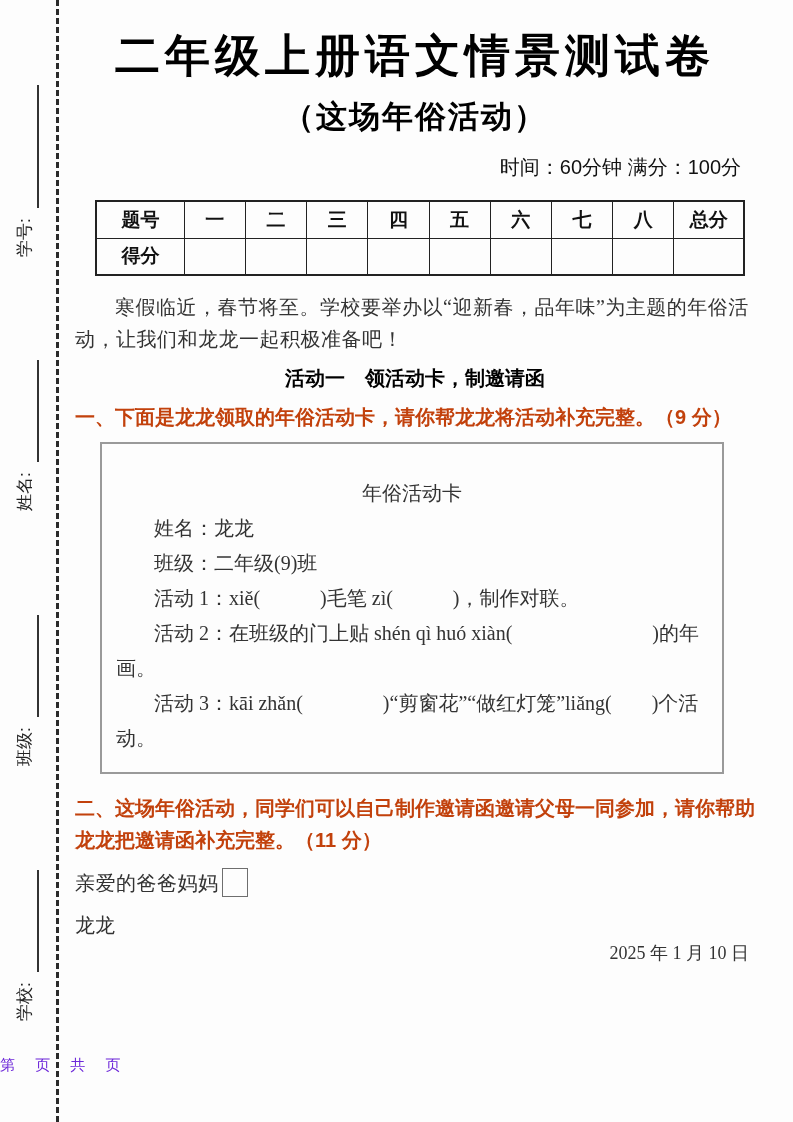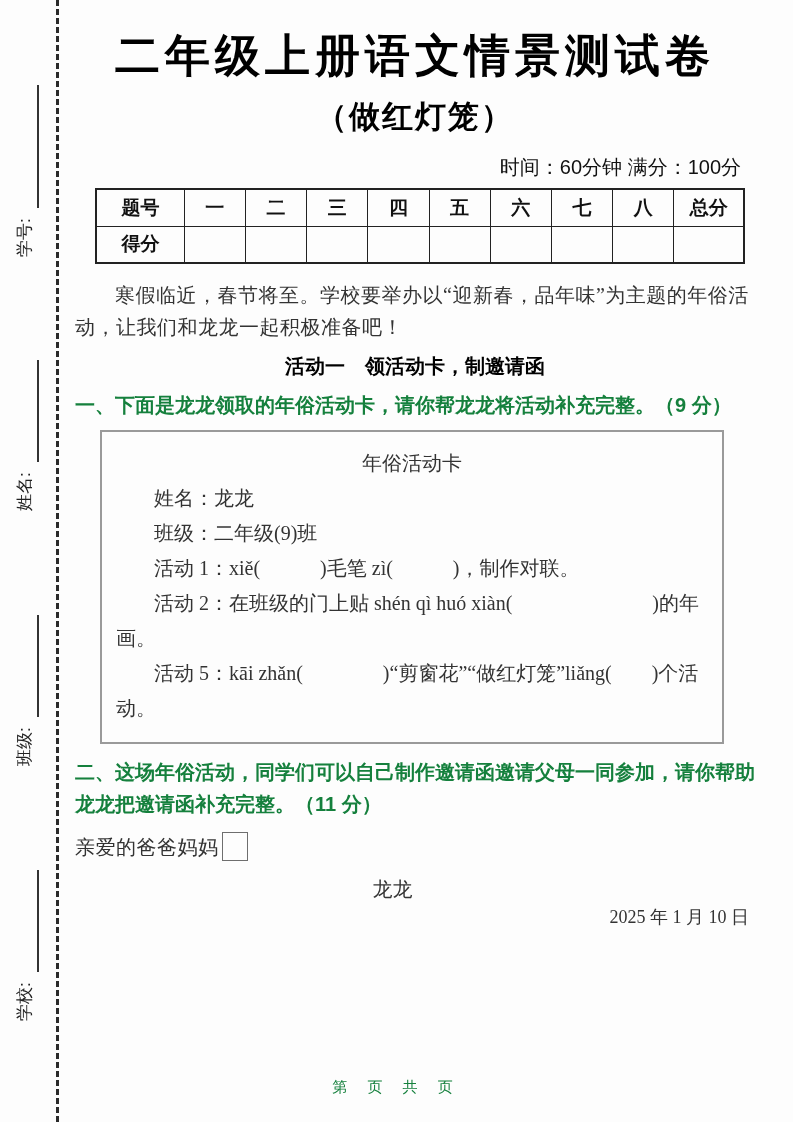--- a/index.html
+++ b/index.html
@@ -44,21 +44,21 @@
   .subtitle {
     margin-top:10px; text-align:center;
     font-size:31px; font-weight:bold; letter-spacing:2px; color:#000;
   }
   .meta {
     margin-top:16px; text-align:right; padding-right:14px;
     font-size:20px; color:#111;
   }
 
   table.score {
-    margin-top:7px; margin-left:20px;
+    margin-top:19px; margin-left:20px;
     border-collapse:collapse; table-layout:fixed;
     width:650px;
     border:2px solid #222;
   }
   table.score td {
     border:1px solid #222; height:37px;
     text-align:center; vertical-align:middle;
     font-size:19px; font-weight:bold; color:#111;
   }
   td.c-label { width:88px; }
@@ -70,71 +70,71 @@
   .intro {
     margin-top:15px; font-size:20px; line-height:32px;
     text-indent:2em; letter-spacing:0.5px;
   }
   .sec-heading {
     margin-top:10px; text-align:center;
     font-size:20px; font-weight:bold; color:#000;
   }
   .question {
     margin-top:9px; font-size:20px; font-weight:bold;
-    line-height:32px; color:#15803d;
+    line-height:32px; color:#c2410c;
   }
 
   .card {
     margin-top:9px; margin-left:25px; width:624px;
     border:2px solid #9a9a9a;
-    padding:14px 14px 16px 14px;
+    padding:32px 14px 16px 14px;
     font-size:20px; line-height:35px;
   }
   .card-title { text-align:center; }
   .card p { text-indent:38px; }
 
   .inv-title {
     margin-top:8px; text-align:center;
     font-size:20px; font-weight:bold;
   }
   .inv-par { font-size:20px; line-height:42px; letter-spacing:0.5px; }
   .inv-salutation { margin-top:6px; }
   .inv-body { text-indent:2em; }
   .ans-box {
     display:inline-block; width:26px; height:29px;
     border:1px solid #6e6e6e; background:#fdfdfd;
     vertical-align:-7px; margin:0 3px;
   }
-  .signature { margin-top:8px; text-align:center; padding-right:45px; font-size:20px; }
+  .signature { margin-top:8px; text-align:left; padding-right:45px; font-size:20px; }
   .date      { margin-top:2px; text-align:right; padding-right:6px;  font-size:18px; }
 
   .footer {
-    position:absolute; left:0; top:1078px; width:793px;
-    text-align:center; font-size:15px; letter-spacing:8px; color:#15803d;
+    position:absolute; left:0; top:1056px; width:793px;
+    font-size:15px; letter-spacing:8px; color:#6d28d9;
   }
 </style>
 </head>
 <body>
 
 <div class="cut-line"></div>
 
 <div class="side-line" id="line-num"></div>
 <div class="side-line" id="line-name"></div>
 <div class="side-line" id="line-class"></div>
 <div class="side-line" id="line-school"></div>
 
 <div class="side-label" id="label-num">学号:</div>
 <div class="side-label" id="label-name">姓名:</div>
 <div class="side-label" id="label-class">班级:</div>
 <div class="side-label" id="label-school">学校:</div>
 
 <div class="main">
 
   <div class="title">二年级上册语文情景测试卷</div>
-  <div class="subtitle">（做红灯笼）</div>
+  <div class="subtitle">（这场年俗活动）</div>
   <div class="meta">时间：60分钟  满分：100分</div>
 
   <table class="score">
     <tbody>
         <tr>
       <td class="c-label">题号</td>
       <td class="c-num">一</td>
       <td class="c-num">二</td>
       <td class="c-num">三</td>
       <td class="c-num">四</td>
@@ -164,24 +164,24 @@
   <div class="sec-heading">活动一　领活动卡，制邀请函</div>
 
   <p class="question">一、下面是龙龙领取的年俗活动卡，请你帮龙龙将活动补充完整。（9 分）</p>
 
   <div class="card kai">
     <div class="card-title">年俗活动卡</div>
     <p>姓名：龙龙</p>
     <p>班级：二年级(9)班</p>
     <p>活动 1：xiě(　　　)毛笔 zì(　　　)，制作对联。</p>
     <p>活动 2：在班级的门上贴 shén qì huó xiàn(　　　　　　　)的年画。</p>
-    <p>活动 5：kāi zhǎn(　　　　)“剪窗花”“做红灯笼”liǎng(　　)个活动。</p>
+    <p>活动 3：kāi zhǎn(　　　　)“剪窗花”“做红灯笼”liǎng(　　)个活动。</p>
   </div>
 
-  <p class="question" style="margin-top:12px;">二、这场年俗活动，同学们可以自己制作邀请函邀请父母一同参加，请你帮助龙龙把邀请函补充完整。（11 分）</p>
+  <p class="question" style="margin-top:18px;">二、这场年俗活动，同学们可以自己制作邀请函邀请父母一同参加，请你帮助龙龙把邀请函补充完整。（11 分）</p>
 
 
   <p class="inv-par inv-salutation kai"><span>亲爱的爸爸妈妈</span><span class="ans-box"></span></p>
 
 
   <div class="signature kai">龙龙</div>
   <div class="date kai">2025 年 1 月 10 日</div>
 
 </div>
 

